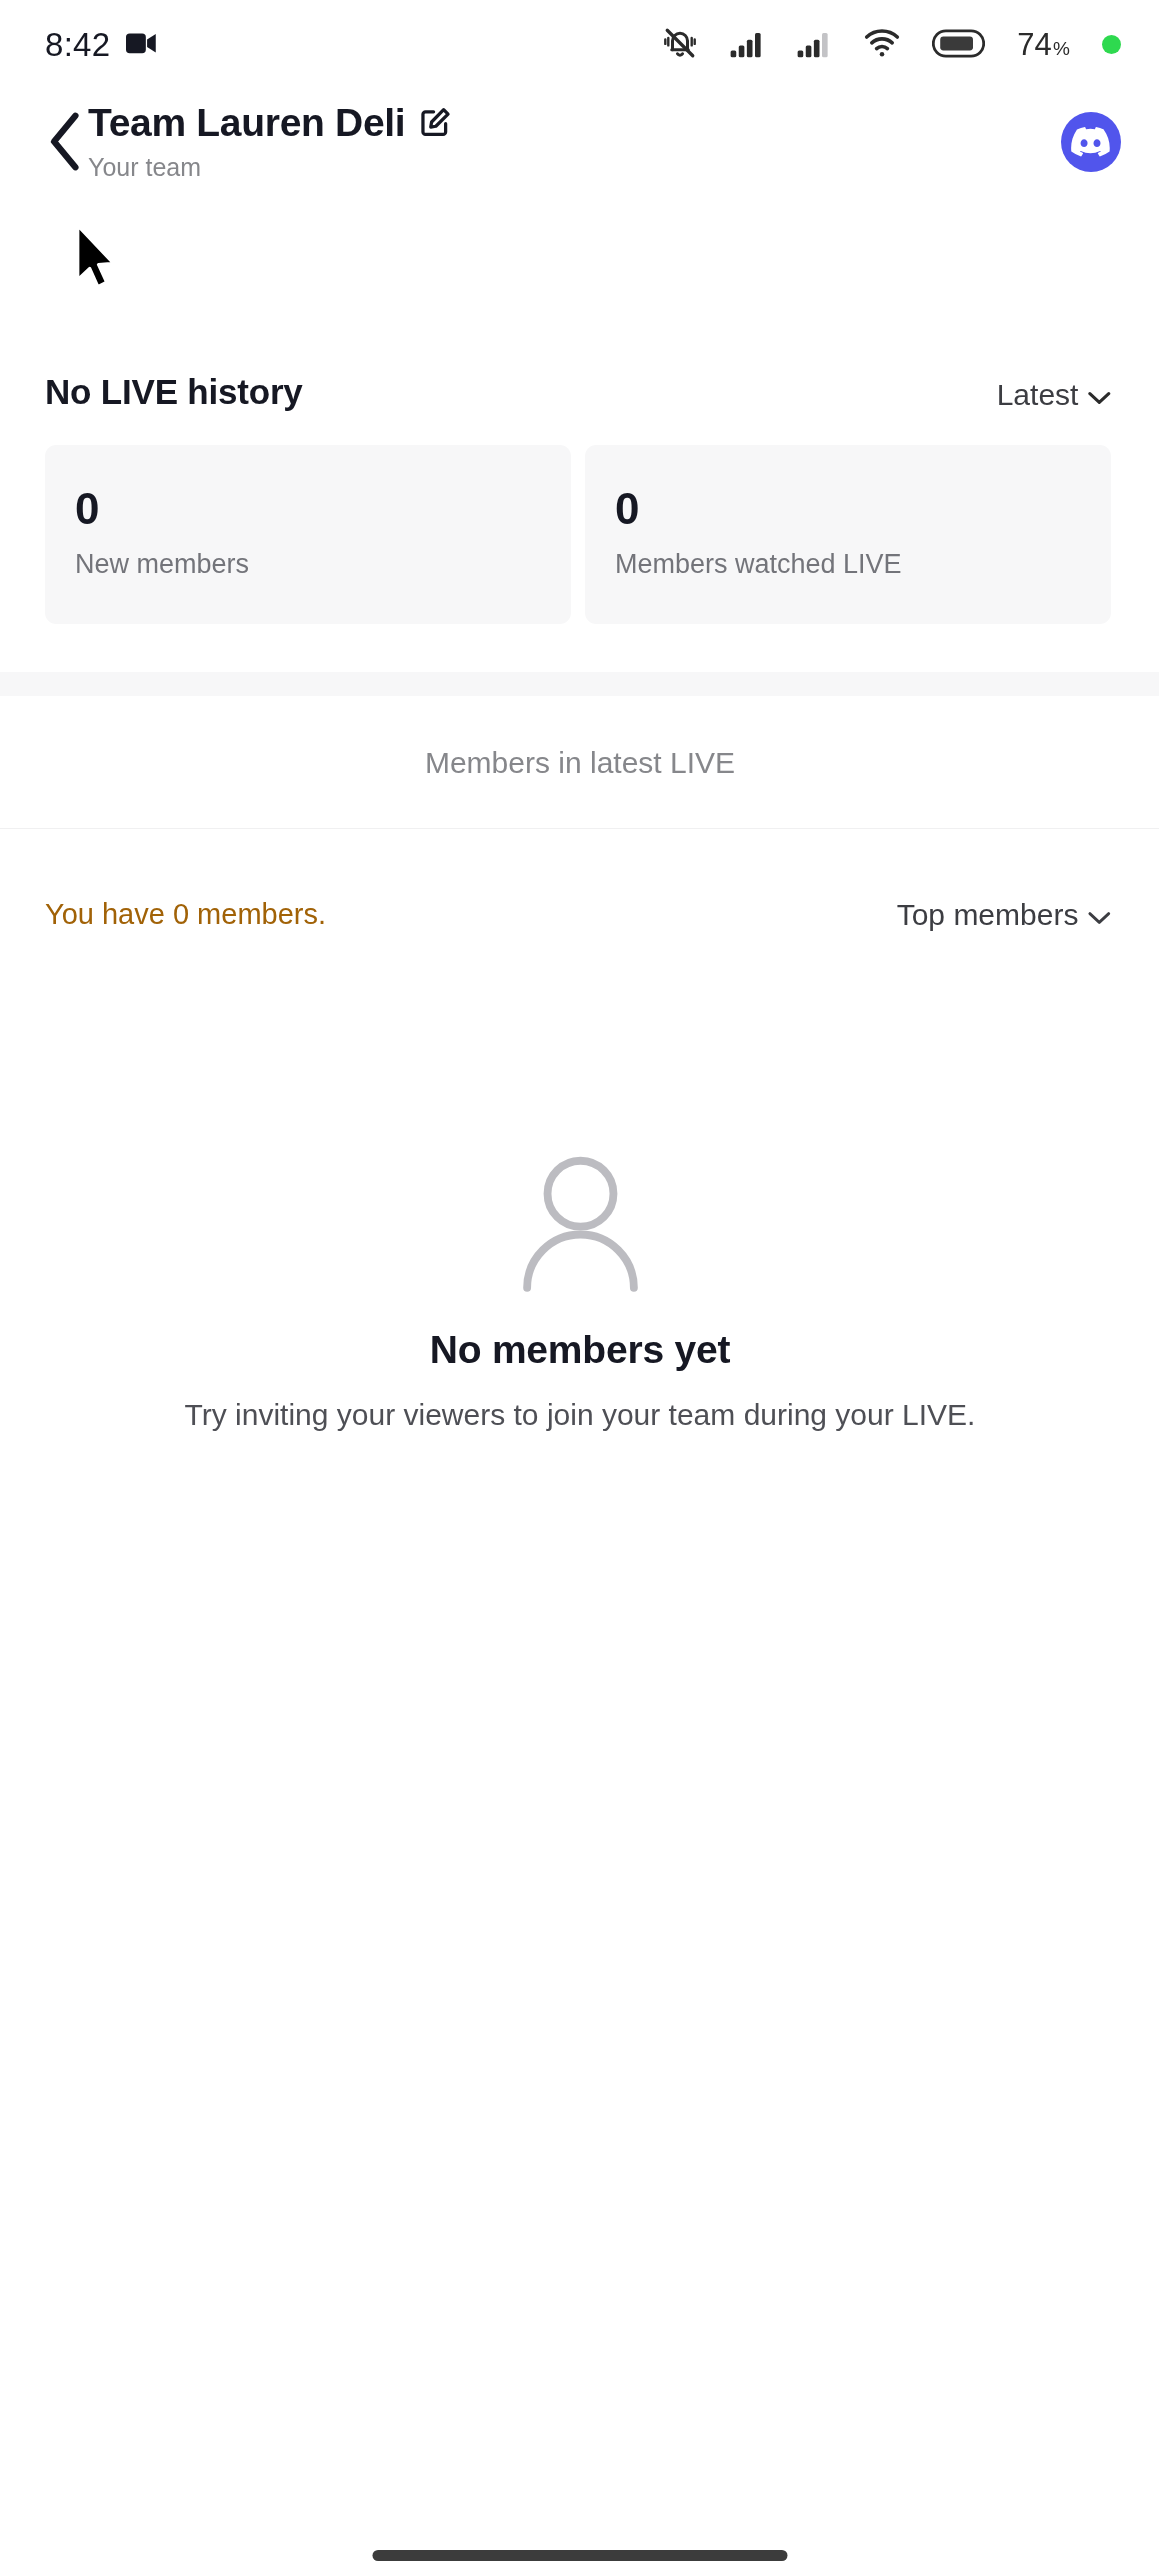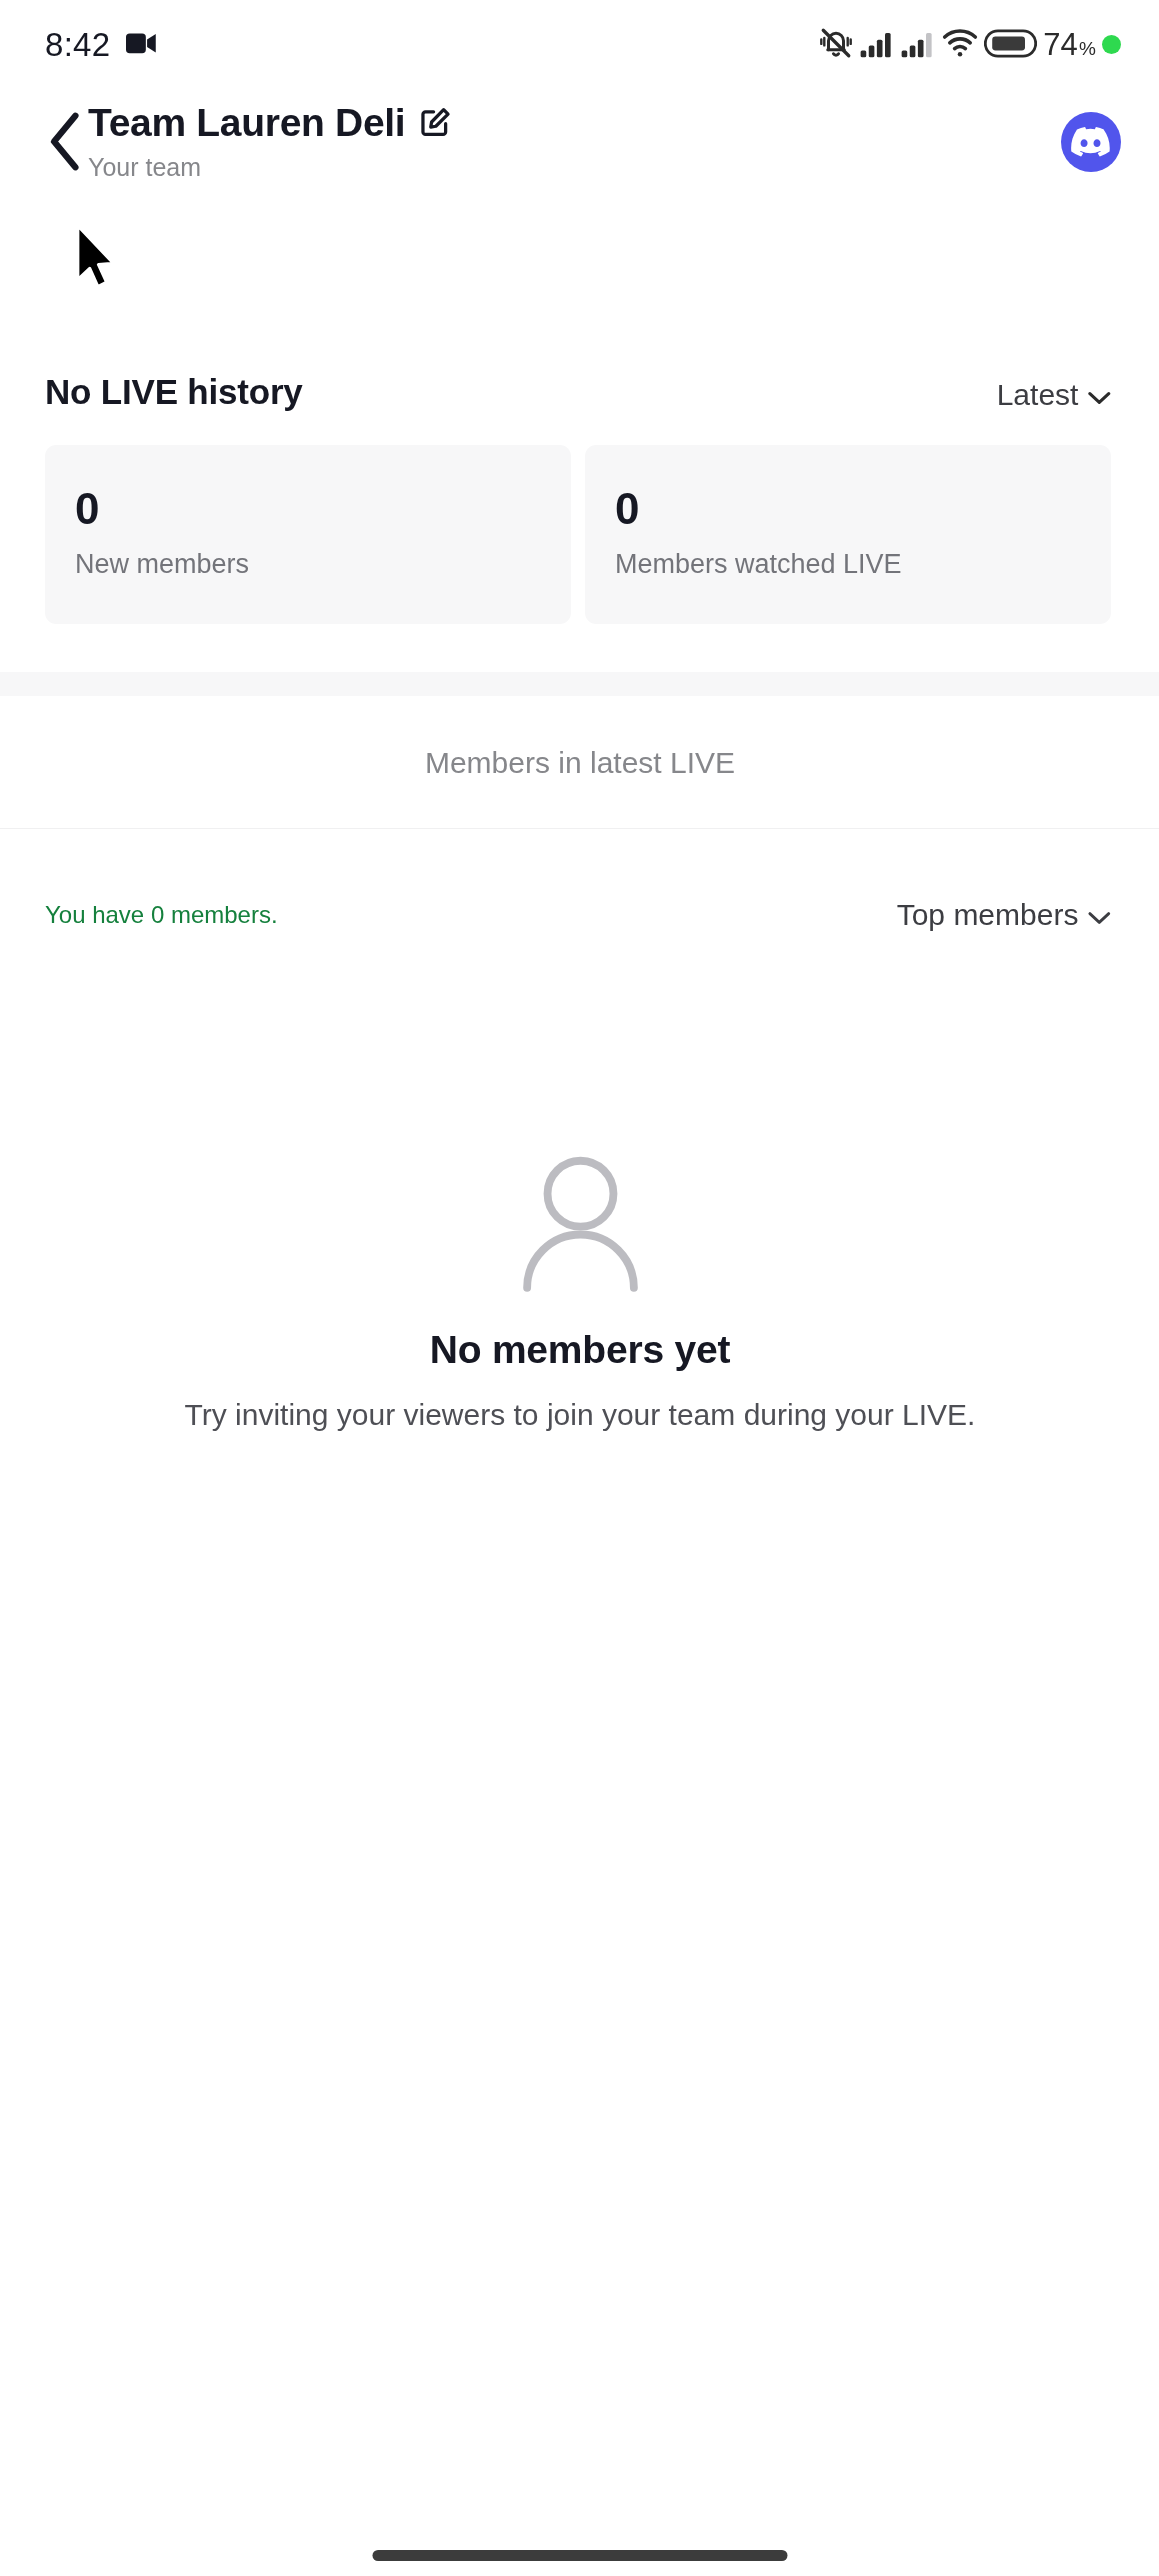--- a/index.html
+++ b/index.html
@@ -41,21 +41,21 @@
     color: #161823;
     letter-spacing: 0.3px;
     line-height: 1;
   }
   .camera-icon {
     display: block;
   }
   .status-right {
     display: flex;
     align-items: center;
-    gap: 6px;
+    gap: 32px;
   }
   .battery-pct {
     font-size: 31px;
     font-weight: 500;
     color: #2b2b2b;
     line-height: 1;
     display: flex;
     align-items: flex-end;
   }
   .battery-pct .pct-sign {
@@ -268,22 +268,22 @@
     top: 880px; left: 0;
     width: 1160px;
     height: 69px;
     display: flex;
     align-items: center;
     justify-content: space-between;
     box-sizing: border-box;
     padding: 0 49px 0 45px;
   }
   .members-count {
-    font-size: 24px;
-    color: #15803d;
+    font-size: 29px;
+    color: #a16207;
     font-weight: 400;
   }
   .members-sort {
     display: flex;
     align-items: center;
     gap: 10px;
     font-size: 30px;
     color: #3c3d42;
     font-weight: 400;
   }

